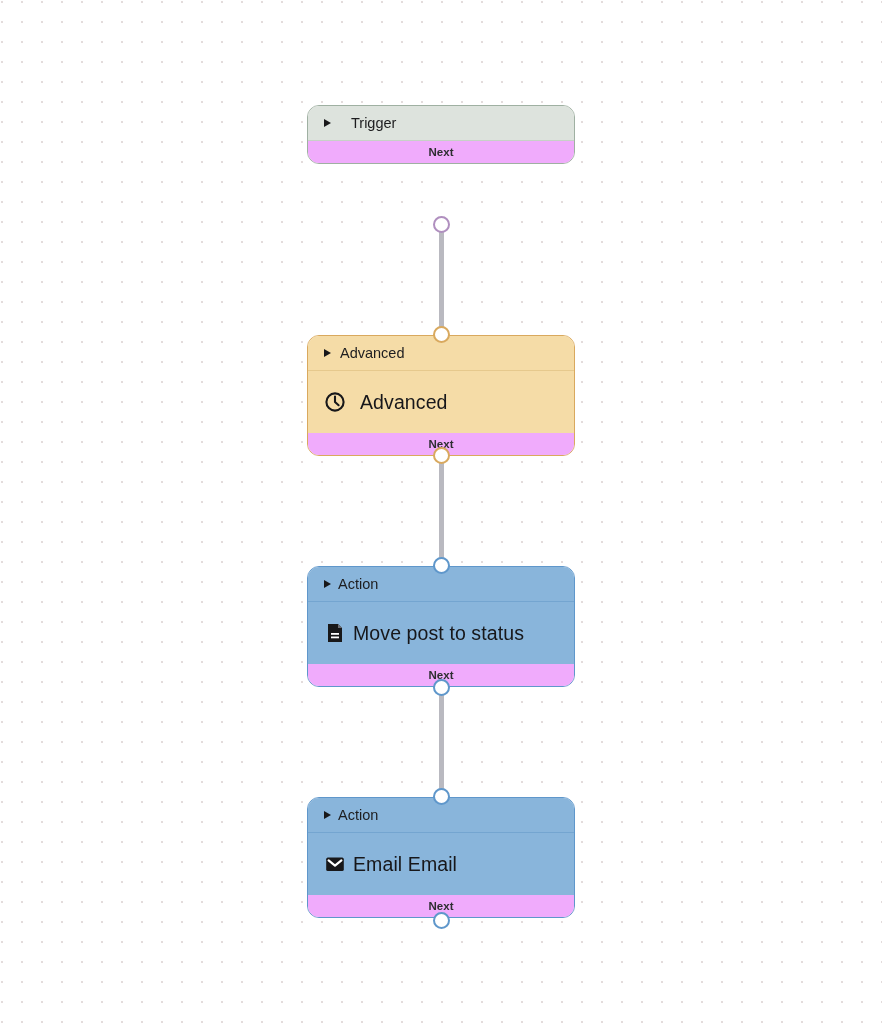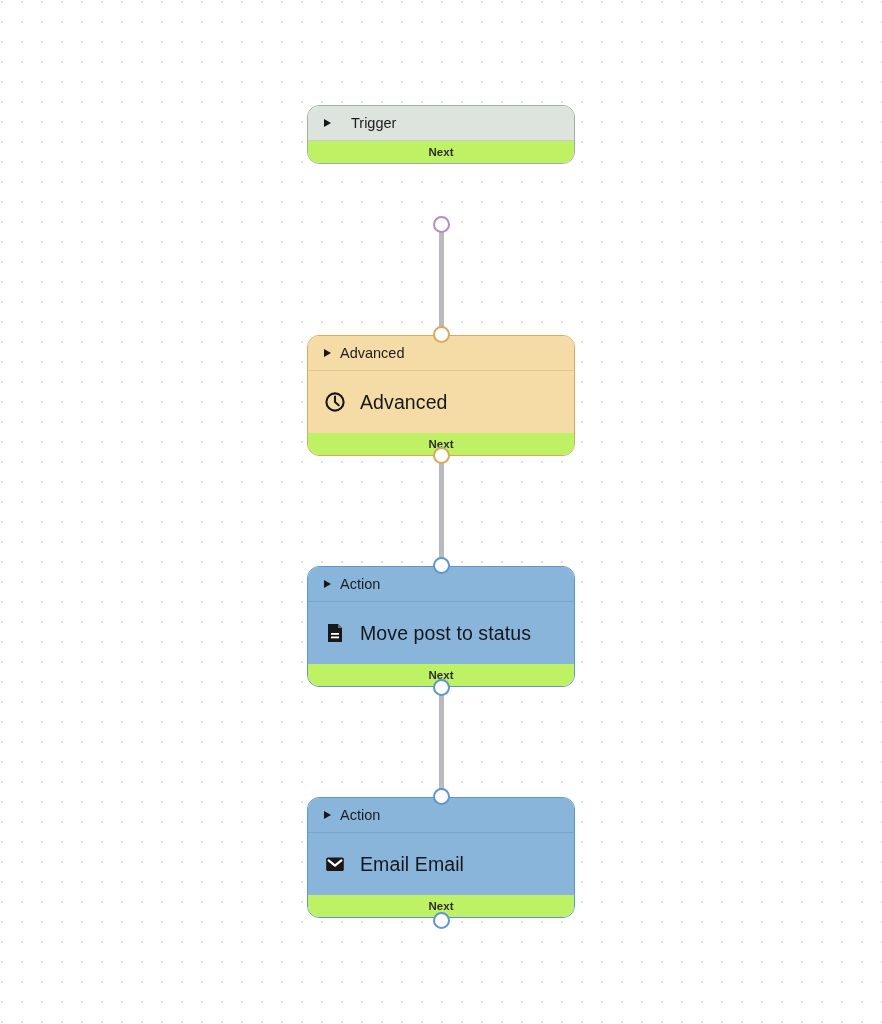--- a/index.html
+++ b/index.html
@@ -108,37 +108,37 @@
     height: 22px;
     flex: 0 0 auto;
     display: flex;
     align-items: center;
     justify-content: center;
   }
   .node-icon svg { display: block; }
 
   .node-footer {
     height: 22px;
-    background: #bef264;
+    background: #f0abfc;
     display: flex;
     align-items: center;
     justify-content: center;
     font-size: 11.5px;
     font-weight: bold;
     color: #2e2e31;
   }
 
   
   .sage .node-header, .sage .node-body { background: #dde3dd; gap: 20px; }
   .sage .divider { background: #c7d0c7; }
 
   .tan  .node-header, .tan  .node-body { background: #f5dca7; }
   .tan  .divider { background: #e6c98d; }
 
-  .blue .node-header, .blue .node-body { background: #89b5db; }
+  .blue .node-header, .blue .node-body { background: #89b5db; gap: 7px; }
   .blue .divider { background: #74a5d0; }
 </style>
 </head>
 <body>
 
 <div id="canvas">
 
   <div class="edge" style="top:225px;height:110px;"></div>
   <div class="edge" style="top:456px;height:110px;"></div>
   <div class="edge" style="top:688px;height:109px;"></div>

